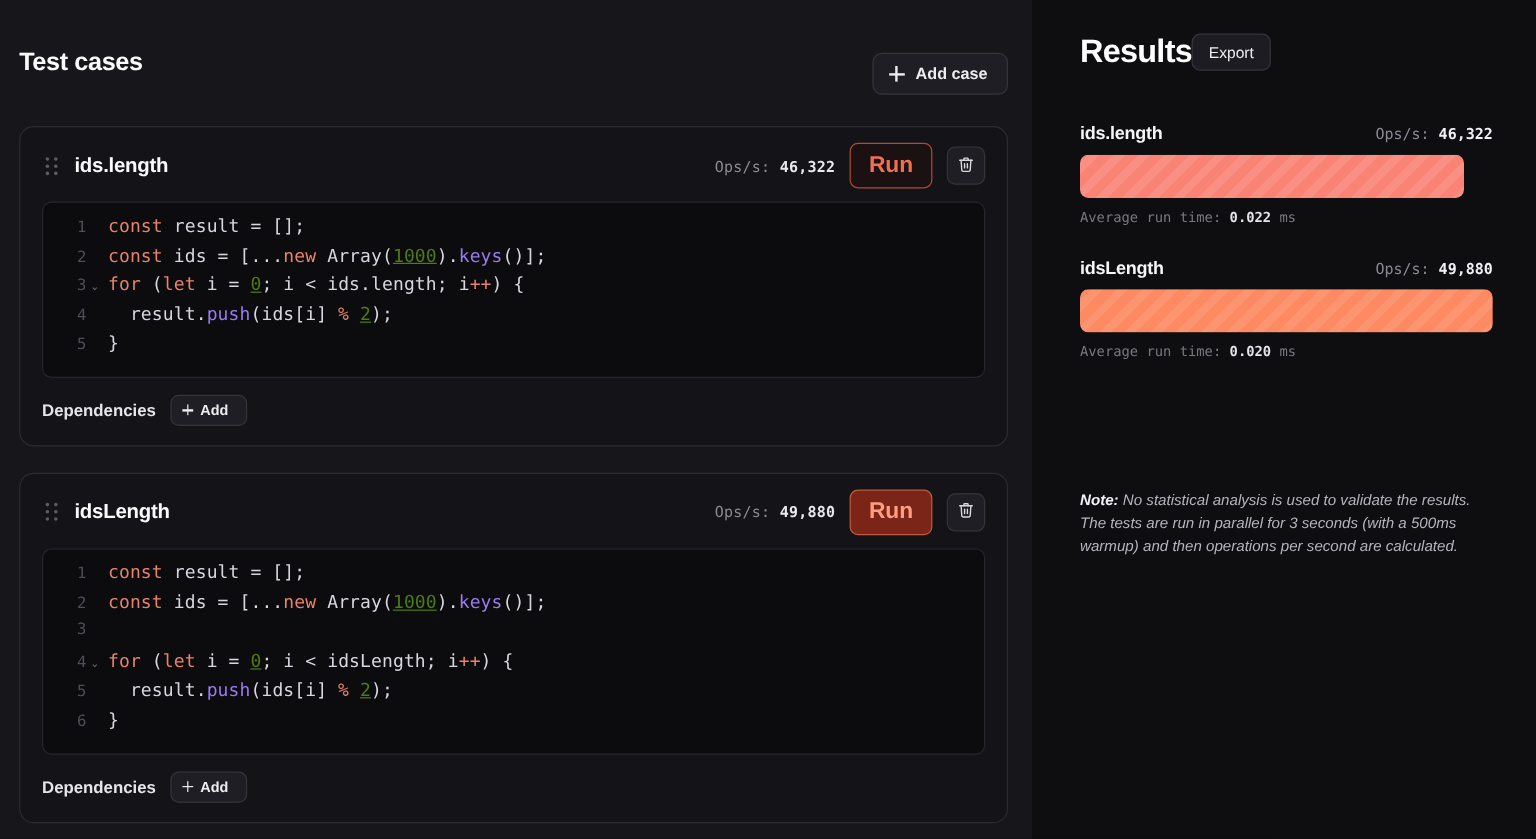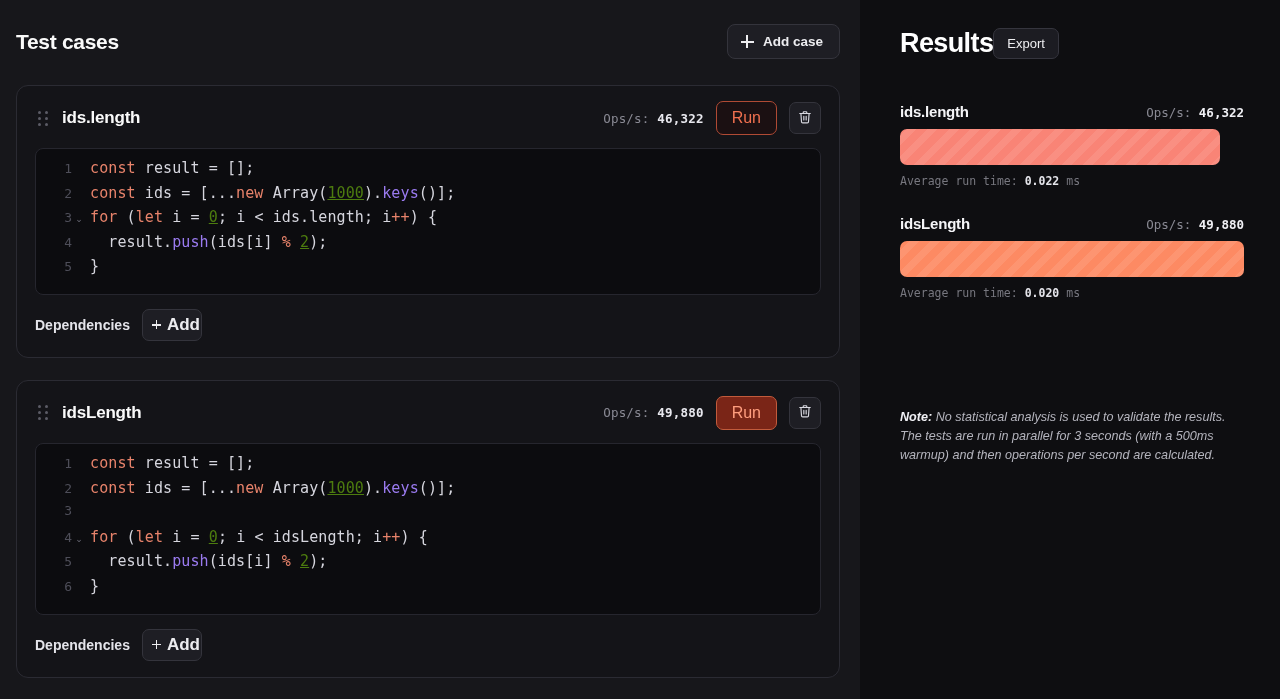--- a/index.html
+++ b/index.html
@@ -25,21 +25,21 @@
   }
   .page-title {
     font-size: 21px; font-weight: bold; color: #fafafa;
     letter-spacing: -0.3px;
   }
   .btn-add-case {
     display: flex; align-items: center; gap: 9px;
     background: #1e1e24; border: 1px solid #34343c;
     border-radius: 8px; padding: 9px 16px 9px 13px;
     color: #ededf0; font-size: 13.5px; font-weight: bold;
-    cursor: pointer; font-family: "Liberation Sans", sans-serif;
+    cursor: pointer; font-family: "Liberation Sans", sans-serif; margin-top: 20px;
   }
   .plus-glyph {
     display: inline-block; width: 13px; height: 13px; position: relative;
   }
   .plus-glyph::before, .plus-glyph::after {
     content: ""; position: absolute; background: #ededf0;
   }
   .plus-glyph::before { left: 0; top: 5.5px; width: 13px; height: 2px; }
   .plus-glyph::after  { top: 0; left: 5.5px; height: 13px; width: 2px; }
 
@@ -61,21 +61,21 @@
   }
   .drag-handle i { display: block; width: 3px; height: 3px; border-radius: 50%; background: #5c5c66; }
   .case-name { font-size: 17px; font-weight: bold; color: #fafafa; letter-spacing: -0.2px; }
   .case-head-right { margin-left: auto; display: flex; align-items: center; gap: 12px; }
   .ops-label {
     font-family: "DejaVu Sans Mono", monospace; font-size: 12.5px;
     color: #8a8a94; letter-spacing: 0.2px;
   }
   .ops-label b { color: #e8e8ee; font-weight: bold; }
   .btn-run {
-    font-family: "Liberation Sans", sans-serif; font-size: 16px; font-weight: normal;
+    font-family: "Liberation Sans", sans-serif; font-size: 19px; font-weight: bold;
     padding: 7px 15px; border-radius: 7px; cursor: pointer;
     background: #1b1012; border: 1px solid #b04a34; color: #f0704f;
   }
   .btn-run.active { background: #7a2517; border: 1px solid #c25b3c; color: #ff9d7e; }
   .btn-trash {
     width: 32px; height: 32px; border-radius: 7px;
     background: #1e1e24; border: 1px solid #34343c;
     display: flex; align-items: center; justify-content: center; cursor: pointer;
   }
   .btn-trash svg { width: 14px; height: 14px; }
@@ -103,21 +103,21 @@
   .t-num  { color: #4d7c0f; text-decoration: underline; }
   .t-fn   { color: #9b7bf0; }
   .t-pl   { color: #d6d6de; }
 
   
   .deps-row { display: flex; align-items: center; gap: 12px; margin-top: 14px; }
   .deps-label { font-size: 14px; font-weight: bold; color: #e4e4ea; }
   .btn-add-dep {
     display: flex; align-items: center; gap: 6px;
     background: #1e1e24; border: 1px solid #34343c; border-radius: 7px;
-    padding: 5px 1px 5px 9px; color: #ededf0; font-size: 17px; font-weight: bold;
+    padding: 5px 15px 5px 9px; color: #ededf0; font-size: 12px; font-weight: bold;
     cursor: pointer; font-family: "Liberation Sans", sans-serif;
   }
   .plus-sm { width: 9px; height: 9px; position: relative; display: inline-block; }
   .plus-sm::before, .plus-sm::after { content: ""; position: absolute; background: #ededf0; }
   .plus-sm::before { left: 0; top: 3.5px; width: 9px; height: 1.7px; }
   .plus-sm::after  { top: 0; left: 3.7px; height: 9px; width: 1.7px; }
 
   
   .right-panel {
     width: 420px; height: 699px; background: #0e0e11;

